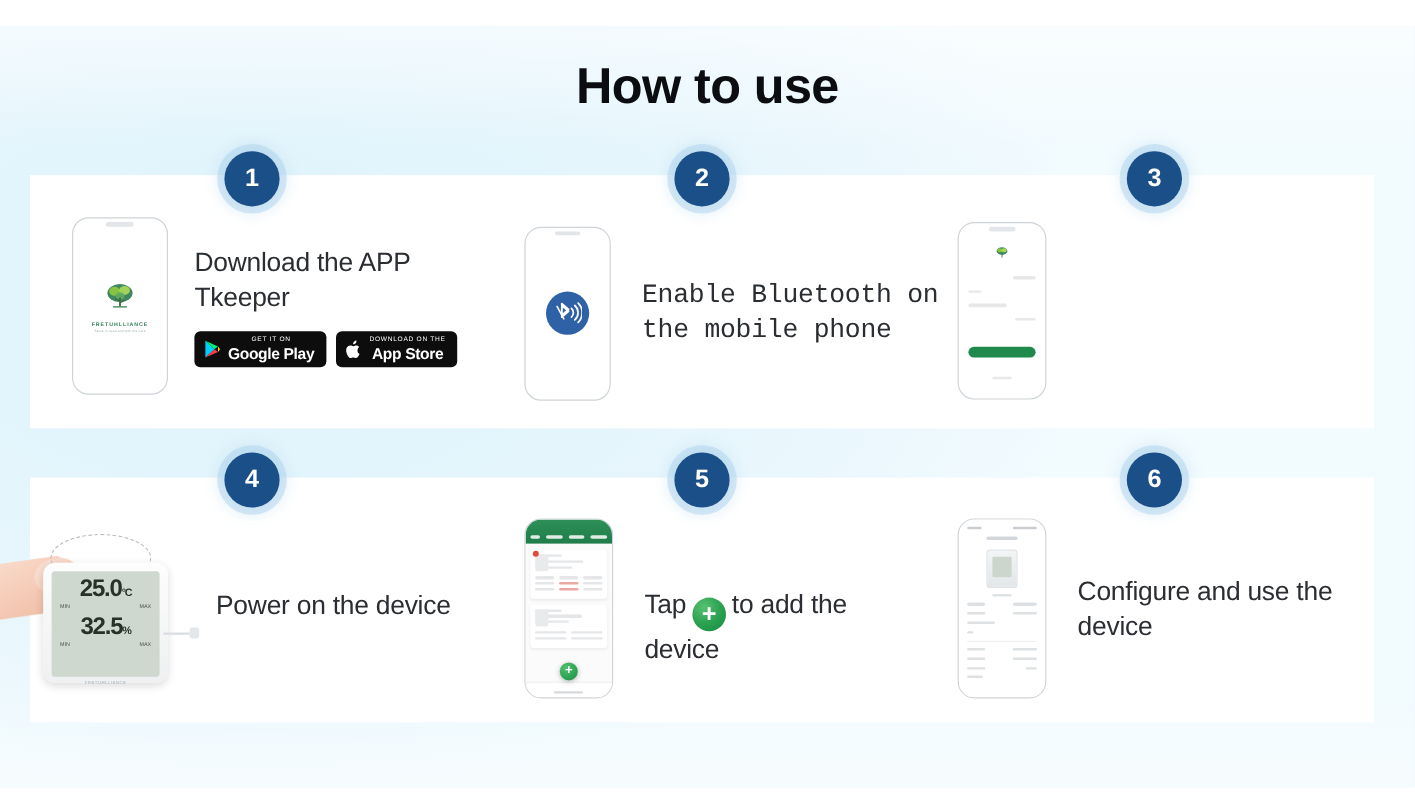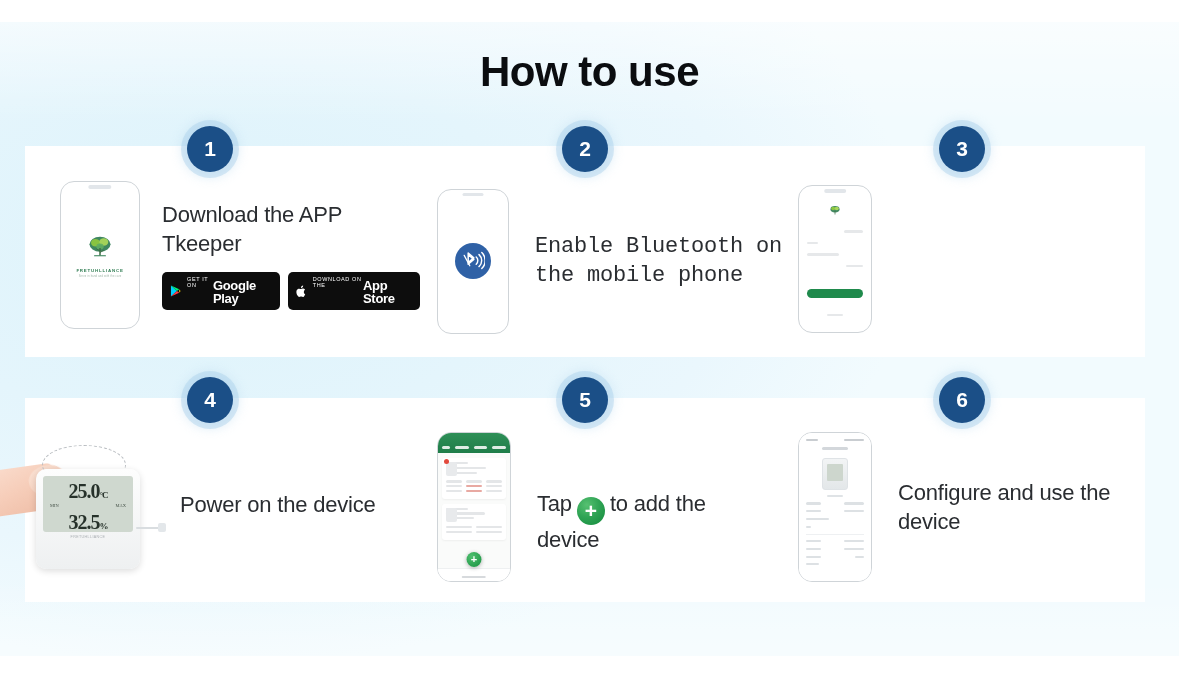--- a/index.html
+++ b/index.html
@@ -130,21 +130,21 @@
   }
 
   
   .stores { display:flex; gap:8px; margin-top:14px; }
   .store {
     display:flex; align-items:center; gap:6px;
     background:#0d0d0d; border-radius:5px;
     padding:5px 10px 5px 8px;
     min-width:98px;
   }
-  .store .st-txt { display:flex; line-height:1; }
+  .store .st-txt { display:flex; flex-direction:column; line-height:1;text-align:center; }
   .store .st-small { font-size:5.5px; color:#fff; letter-spacing:.6px; text-transform:uppercase; }
   .store .st-big { font-size:13px; color:#fff; font-weight:bold; margin-top:2px; letter-spacing:-0.3px; }
 
   
   .bt-circle{
     width:36px; height:36px; border-radius:50%;
     background:#2f61a6;
     display:flex; align-items:center; justify-content:center;
   }
 
@@ -178,26 +178,26 @@
   }
   .device{
     position:absolute; left:18px; top:34px;
     width:104px; height:100px;
     background:linear-gradient(180deg,#fdfdfd,#eef0f1);
     border-radius:10px;
     box-shadow:0 2px 7px rgba(0,0,0,.14);
     padding:7px;
   }
   .lcd{
-    width:100%; height:56px;
+    width:100%; height:88px;
     background:#cfd8cf;
     border-radius:3px;
     position:relative;
     padding:4px 5px;
-    font-family:Liberation Serif, serif;
+    font-family:Liberation Sans, sans-serif;
     color:#26312a;
     overflow:hidden;
   }
   .lcd .big { font-size:20px; font-weight:bold; letter-spacing:-1px; text-align:center; }
   .lcd .big .unit { font-size:9px; }
   .lcd .sub { display:flex; justify-content:space-between; font-size:4.5px; color:#4a564d; padding:0 2px; }
   .lcd .row2 { margin-top:3px; }
   .dev-brand{ font-size:3.6px; color:#a8adb1; text-align:center; margin-top:3px; letter-spacing:.4px; }
   .stand{
     position:absolute; left:118px; top:92px;

